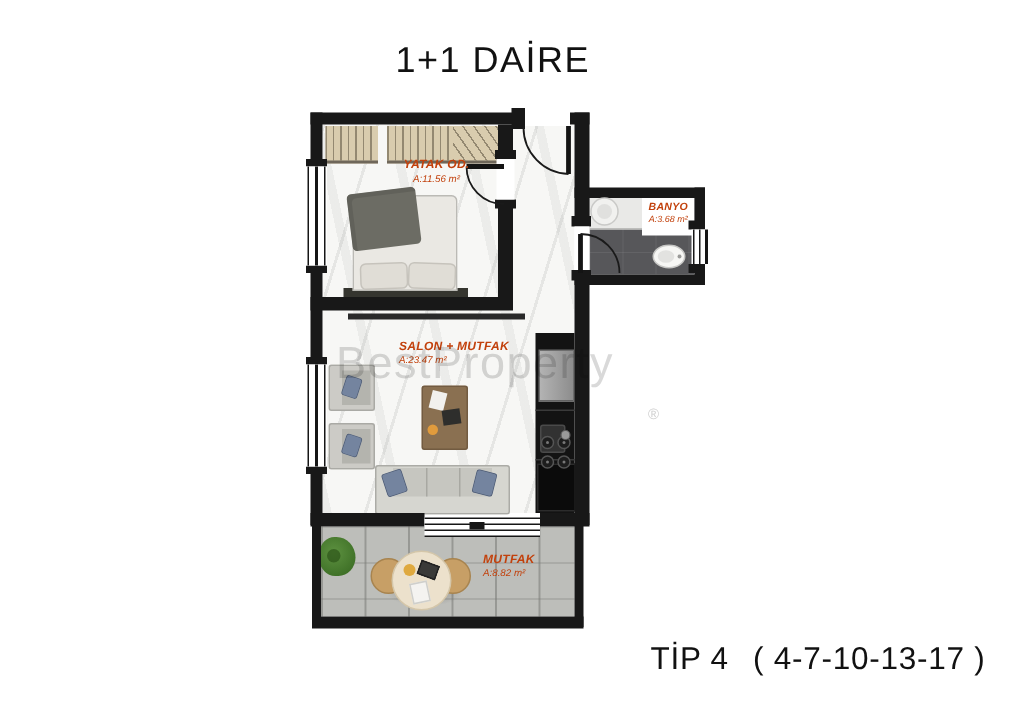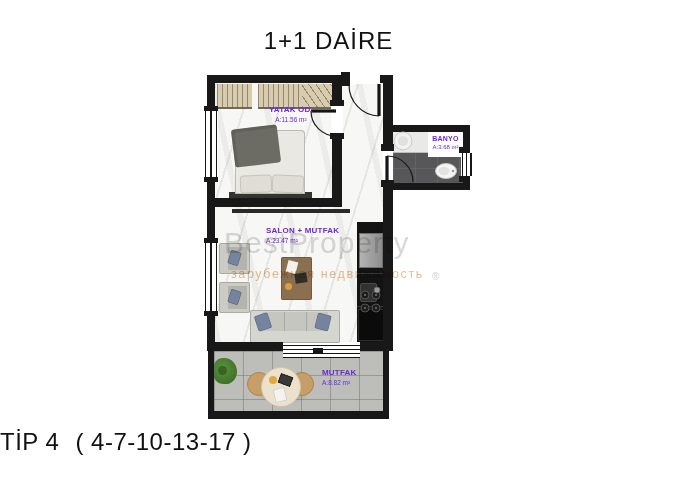--- a/index.html
+++ b/index.html
@@ -28,32 +28,32 @@
     background-color:#57575a;
     background-image:
       linear-gradient(rgba(255,255,255,0.07) 1px, transparent 1px),
       linear-gradient(90deg, rgba(255,255,255,0.07) 1px, transparent 1px);
     background-size:22px 18px;
   }
   
   .win-v{position:absolute;background:#ffffff;}
   .win-v .l{position:absolute;top:0;bottom:0;width:1.4px;background:#161616;}
   
-  .room-label{position:absolute;color:#6d28d9;line-height:1.2;z-index:30;}
+  .room-label{position:absolute;color:#c2410c;line-height:1.2;z-index:30;font-style:italic;}
   .rname{font-weight:bold;font-size:8px;letter-spacing:0.2px;white-space:nowrap;}
   .rarea{font-size:6.5px;margin-top:1px;white-space:nowrap;}
   .furn{position:absolute;}
   .pillow{position:absolute;background:#74849f;border-radius:2px;box-shadow:0 0 0 0.5px rgba(40,50,70,0.5) inset;}
   #title{
     position:absolute;left:0;right:0;top:27px;text-align:center;color:#111;
     font-size:24px;letter-spacing:1px;font-weight:500;
   }
   #caption{
-    position:absolute;left:0;right:0;top:428px;text-align:left;color:#111;
-    font-size:24px;font-weight:500;letter-spacing:0.5px;
+    position:absolute;left:0;right:0;top:428px;text-align:right;color:#111;
+    font-size:21px;font-weight:500;letter-spacing:0.5px;
   }
   #caption .units{margin-left:16px;}
   
   #wm-brand{
     position:absolute;left:224px;top:226px;font-size:30px;color:#d9d9d9;
     letter-spacing:1px;mix-blend-mode:multiply;z-index:50;pointer-events:none;white-space:nowrap;
   }
   #wm-tagline{
     position:absolute;left:231px;top:267px;font-size:12.5px;color:rgba(213,148,80,0.62);
     letter-spacing:1.6px;mix-blend-mode:multiply;z-index:50;pointer-events:none;white-space:nowrap;
@@ -256,20 +256,19 @@
   <div class="room-label" style="left:428px;top:135px;width:35px;text-align:center;">
     <div class="rname" style="font-size:7px;">BANYO</div>
     <div class="rarea" style="font-size:6px;">A:3.68 m²</div>
   </div>
   <div class="room-label" style="left:322px;top:368px;">
     <div class="rname">MUTFAK</div>
     <div class="rarea">A:8.82 m²</div>
   </div>
 
   <div id="wm-brand">BestProperty</div>
-  <div id="wm-tagline">зарубежная недвижимость</div>
   <div id="wm-reg">®</div>
 
   <div id="caption">
     <span class="type">TİP 4</span><span class="units">( 4-7-10-13-17 )</span>
   </div>
 
 </div>
 
 </body></html>

